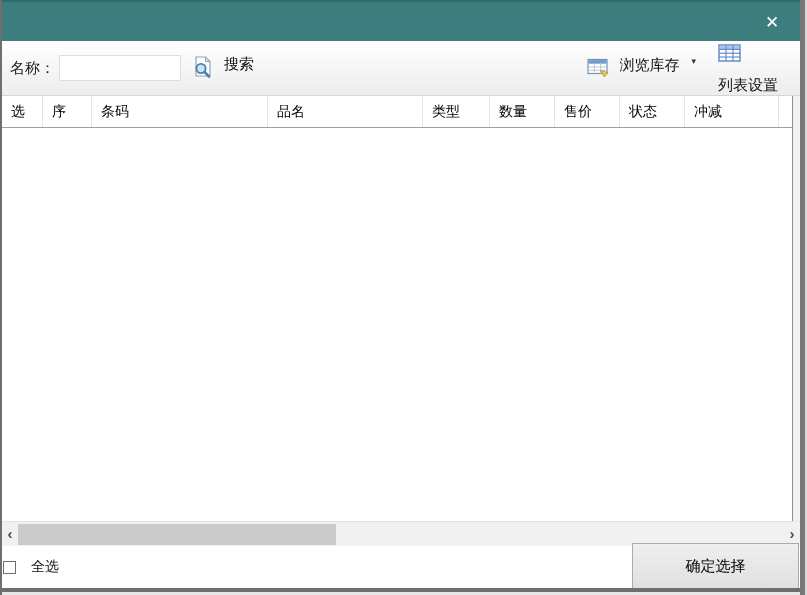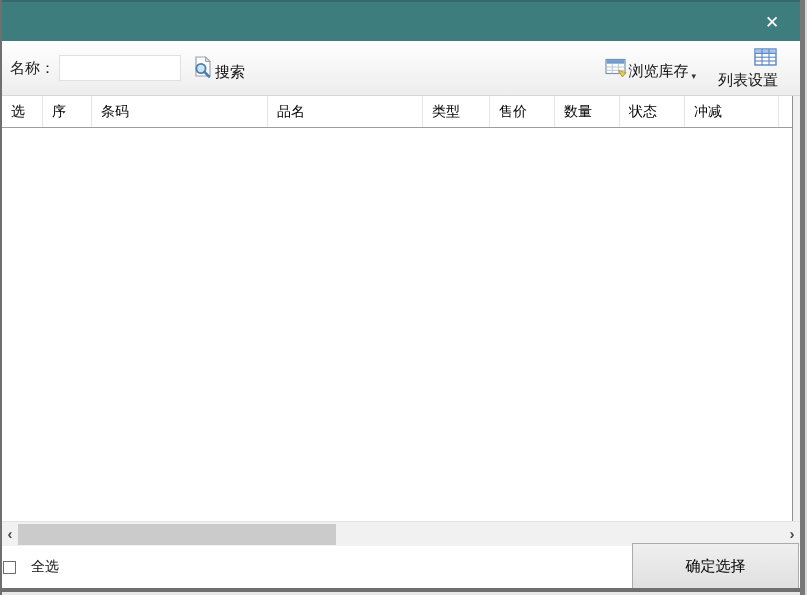--- a/index.html
+++ b/index.html
@@ -18,21 +18,21 @@
   .close-btn{position:absolute;right:14px;top:7px;width:28px;height:28px;color:#ffffff;
              font-size:17px;line-height:28px;text-align:center;cursor:pointer;}
 
   
   .toolbar{position:absolute;left:2px;top:41px;width:798px;height:55px;
            background:linear-gradient(#ffffff,#ededed);border-bottom:1px solid #d6d6d6;
            display:flex;align-items:center;}
   .tb-label{margin-left:8px;font-size:15px;color:#1a1a1a;white-space:nowrap;}
   .tb-input{margin-left:4px;width:122px;height:26px;border:1px solid #e0e0e0;background:#ffffff;
             font-size:14px;padding:0 4px;outline:none;}
-  .tb-btn{display:flex;align-items:flex-end;gap:0;padding:4px 5px;font-size:15px;color:#111111;
+  .tb-btn{display:flex;align-items:flex-start;gap:9px;padding:4px 5px;font-size:15px;color:#111111;
           cursor:pointer;white-space:nowrap;border:1px solid transparent;}
   .tb-right{margin-left:auto;display:flex;align-items:center;margin-right:16px;}
   .drop-arrow{font-size:9px;color:#333333;margin-left:3px;}
 
   
   .grid-header{position:absolute;left:2px;top:96px;width:790px;height:32px;background:#ffffff;
                border-bottom:1px solid #9e9e9e;display:flex;}
   .th{height:31px;line-height:31px;font-size:14px;color:#000000;padding-left:9px;
       border-right:1px solid #e4e4e4;overflow:hidden;white-space:nowrap;cursor:default;}
   .th-fill{flex:1;border-right:none;}
@@ -118,22 +118,22 @@
       </div>
     </div>
   </div>
 
   <div class="grid-header">
     <div class="th" style="width:41px">选</div>
     <div class="th" style="width:49px">序</div>
     <div class="th" style="width:176px">条码</div>
     <div class="th" style="width:155px">品名</div>
     <div class="th" style="width:67px">类型</div>
+    <div class="th" style="width:65px">数量</div>
     <div class="th" style="width:65px">售价</div>
-    <div class="th" style="width:65px">数量</div>
     <div class="th" style="width:65px">状态</div>
     <div class="th" style="width:94px">冲减</div>
     <div class="th th-fill"></div>
   </div>
 
   <div class="grid-body"></div>
   <div class="grid-right-border"></div>
   <div class="v-track"></div>
 
   <div class="h-scroll">

